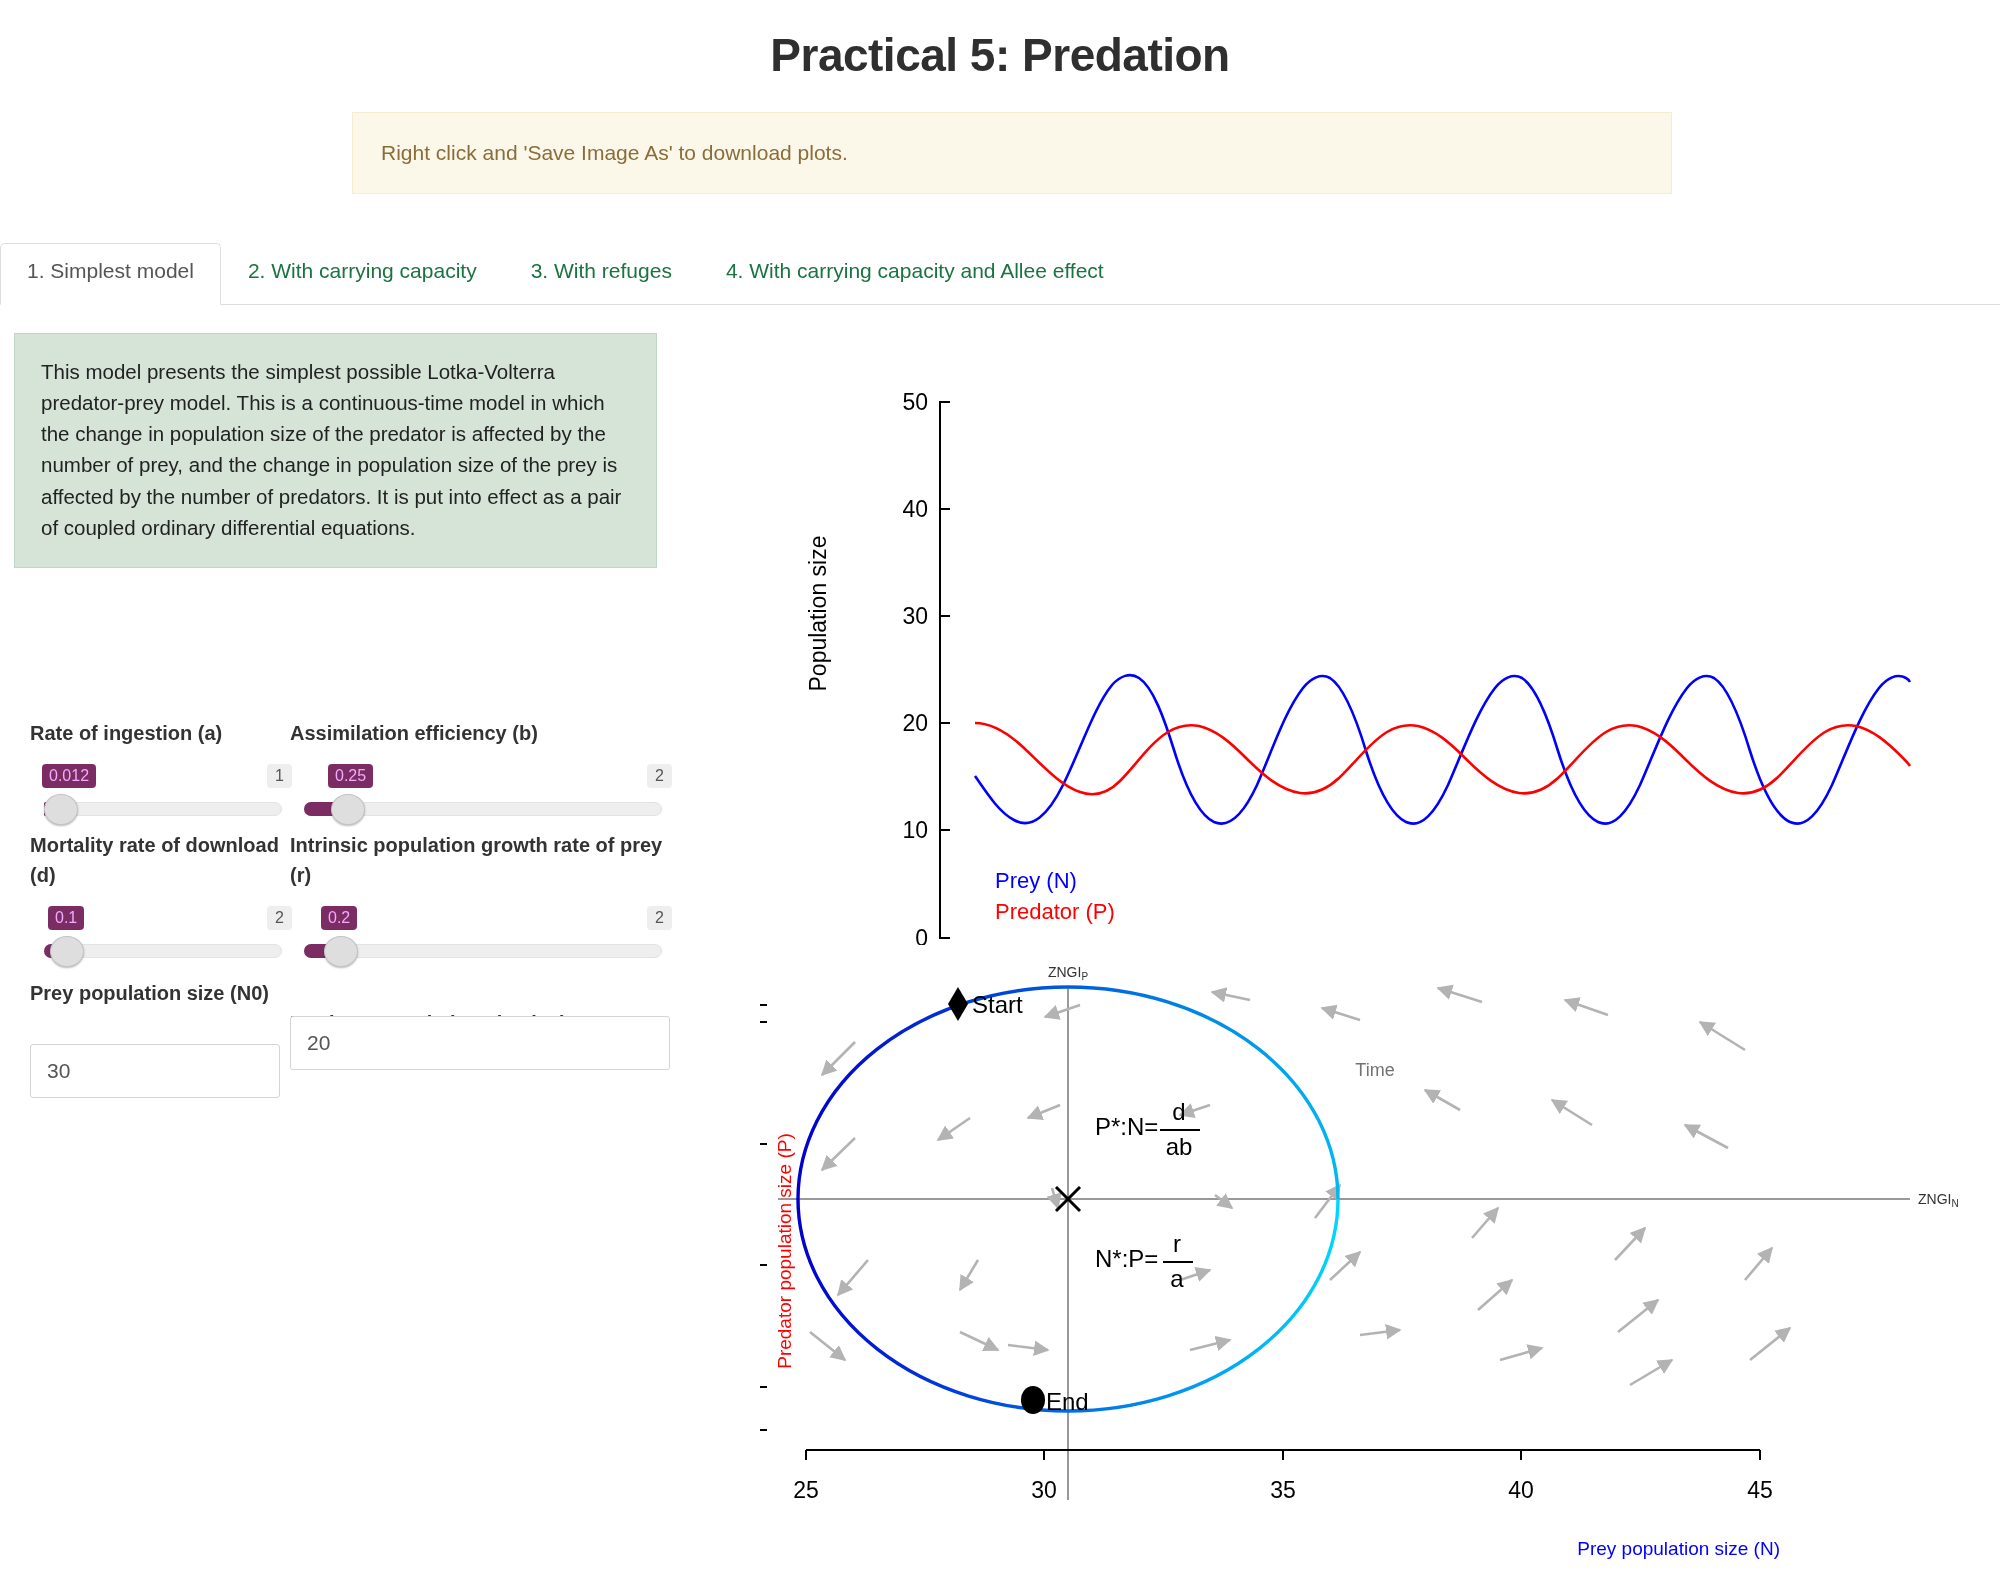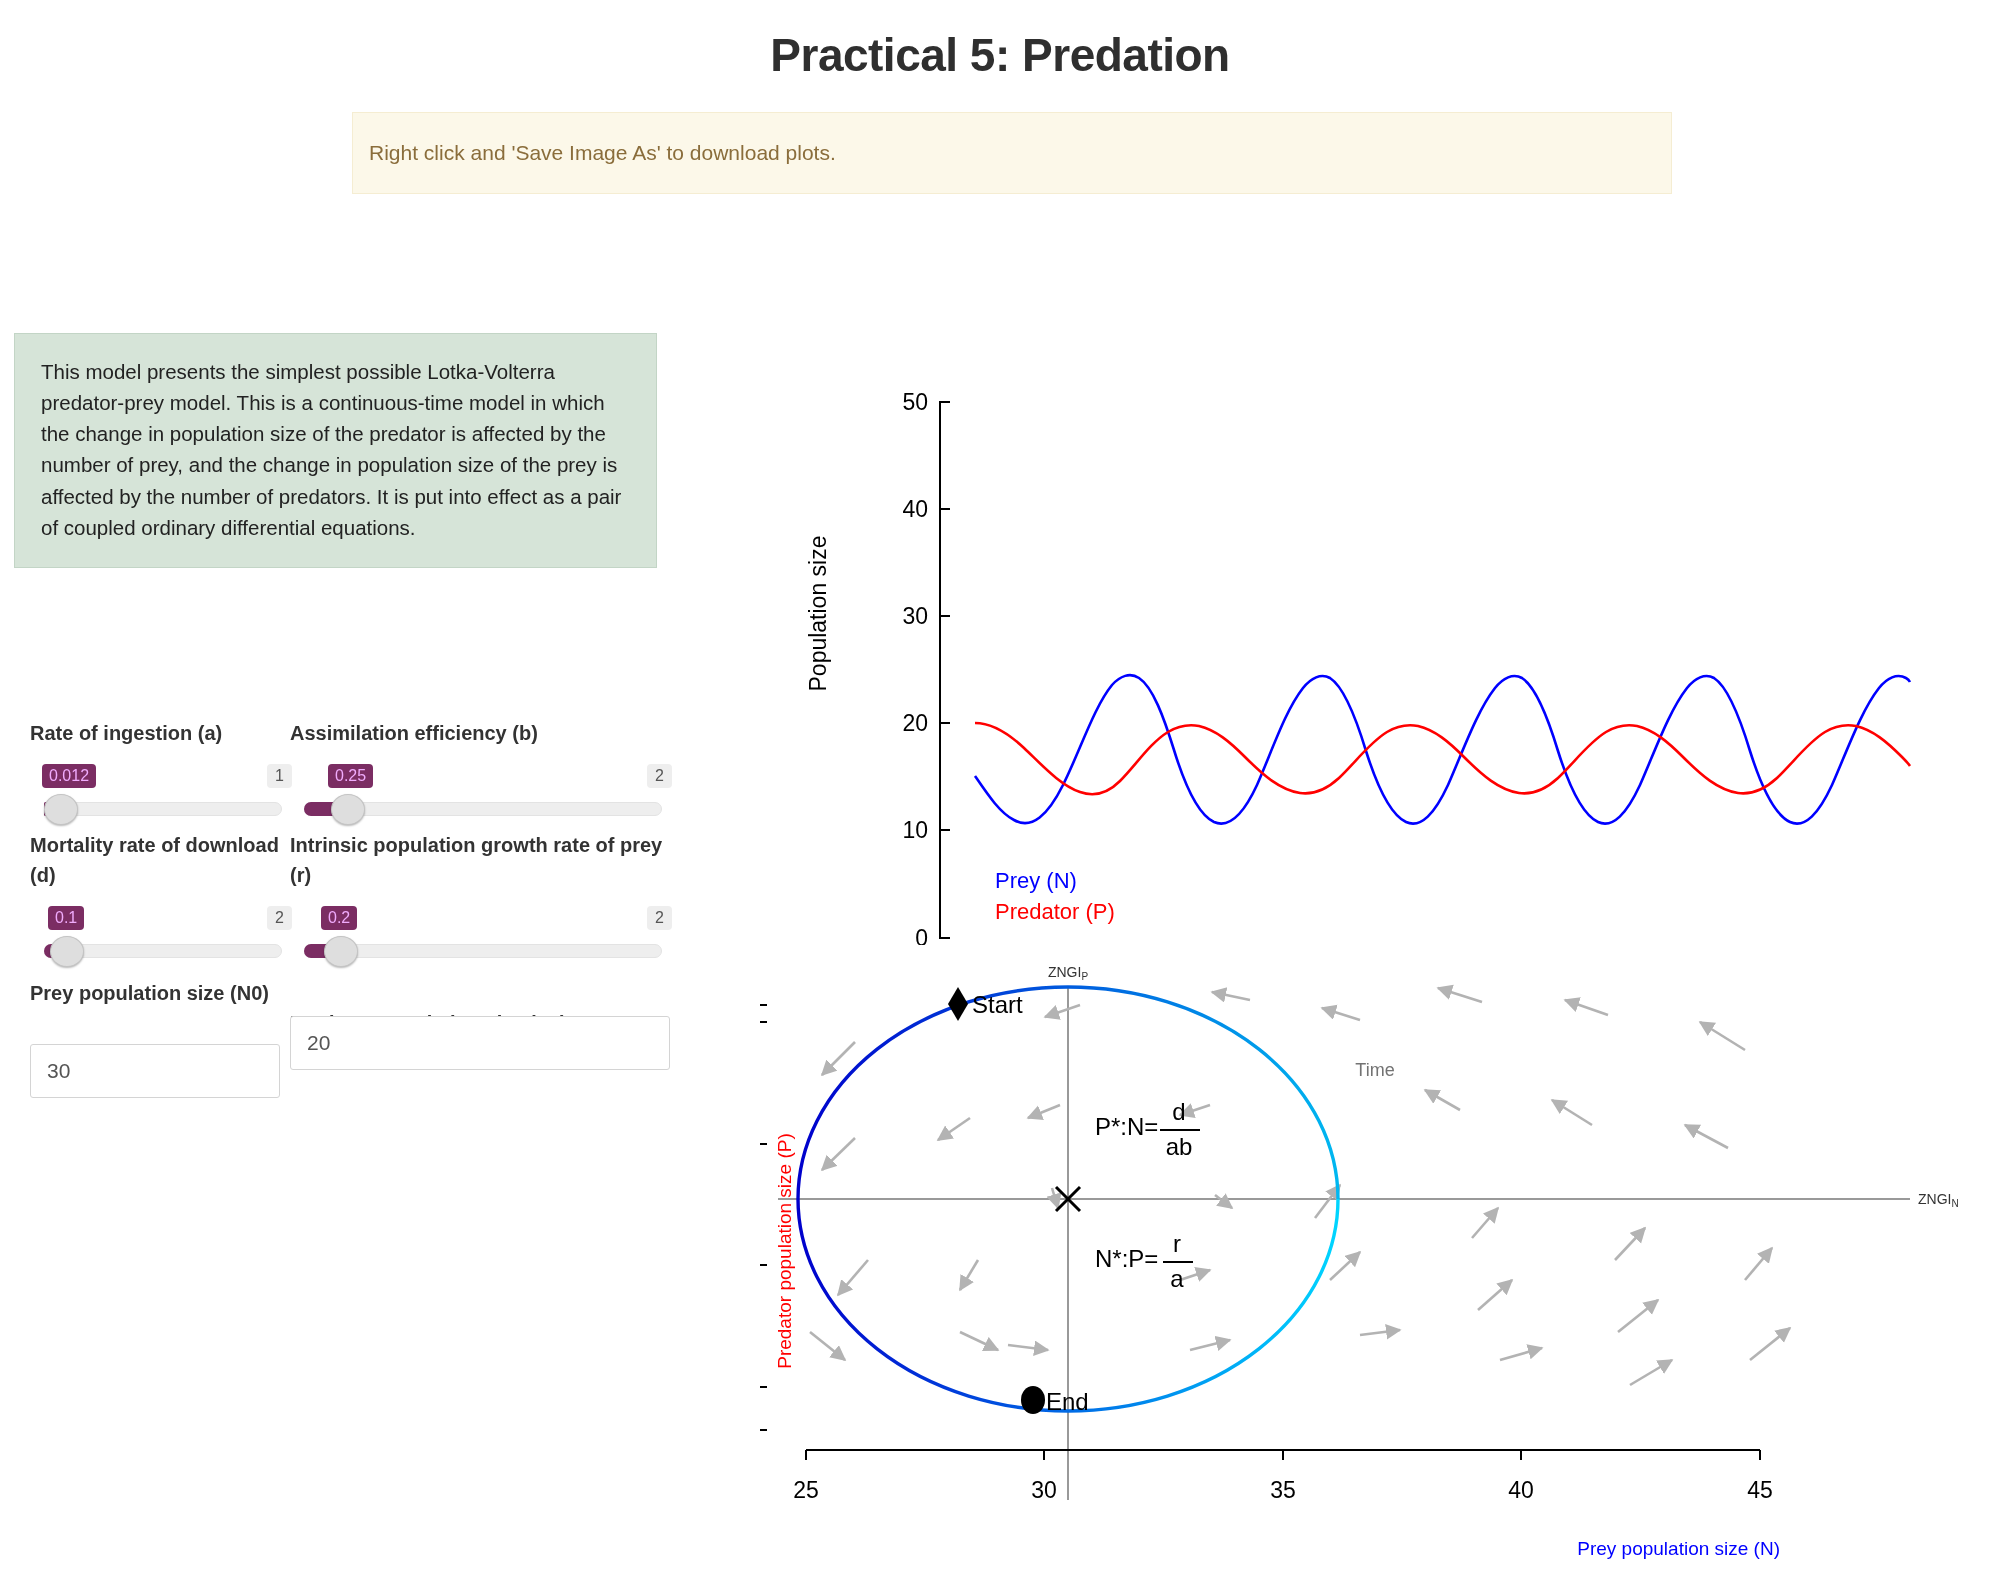--- a/index.html
+++ b/index.html
@@ -20,21 +20,21 @@
     font-size: 46px; font-weight: bold; color: #2f2f2f;
     letter-spacing: -0.5px;
   }
 
   
   .alert-box {
     position: absolute; left: 352px; top: 112px;
     width: 1320px; height: 82px;
     background: #fcf8e9; border: 1px solid #f5edd2;
     display: flex; align-items: center;
-    padding-left: 16px;
+    padding-left: 28px;
   }
   .alert-text { font-size: 21px; color: #8a6d3b; }
 
   
   .tabbar {
     position: absolute; left: 0; top: 243px; width: 2000px; height: 62px;
     border-bottom: 1px solid #dddddd;
     display: flex; align-items: stretch;
   }
   .tab {
@@ -126,20 +126,26 @@
 <body>
 
 <div id="page">
 
   <div class="page-title">Practical 5: Predation</div>
 
   <div class="alert-box">
     <span class="alert-text">Right click and 'Save Image As' to download plots.</span>
   </div>
 
+  <div class="tabbar">
+    <div class="tab active">1. Simplest model</div>
+    <div class="tab">2. With carrying capacity</div>
+    <div class="tab">3. With refuges</div>
+    <div class="tab">4. With carrying capacity and Allee effect</div>
+  </div>
 
   <div class="left-col">
 
     <div class="desc-panel">This model presents the simplest possible Lotka-Volterra predator-prey model. This is a continuous-time model in which the change in population size of the predator is affected by the number of prey, and the change in population size of the prey is affected by the number of predators. It is put into effect as a pair of coupled ordinary differential equations.</div>
 
     <div class="ctrl-grid">
 
       <div class="ctrl-row">
         <div class="ctrl-cell">
           <div class="ctrl-label">Rate of ingestion (a)</div>

